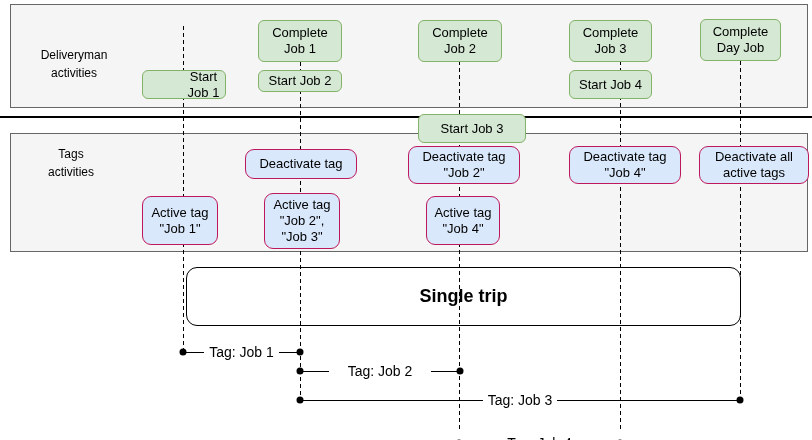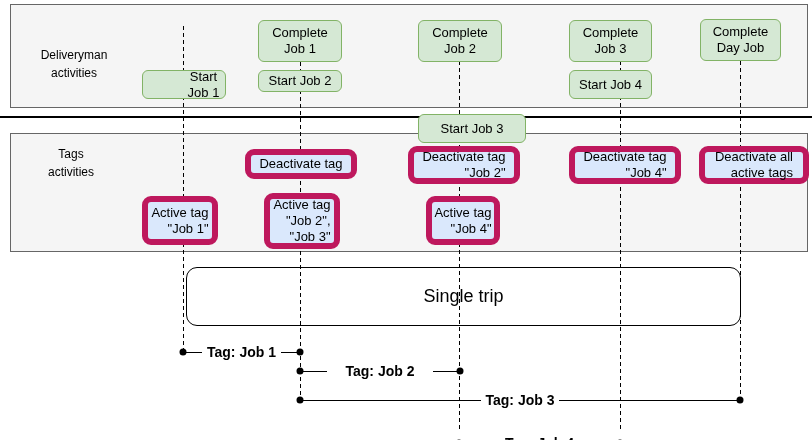--- a/index.html
+++ b/index.html
@@ -9,26 +9,26 @@
   }
   .lane{position:absolute;background:#f5f5f5;border:1.5px solid #666;box-sizing:border-box;z-index:0;}
   .lane-label{position:absolute;text-align:center;font-size:12px;line-height:18px;white-space:pre-line;z-index:2;}
   .divider{position:absolute;left:0;top:116px;width:812px;height:0;border-top:2px solid #000;z-index:0;}
   .vline{position:absolute;width:1.3px;z-index:1;
     background:repeating-linear-gradient(#000 0 4px,transparent 4px 7px);}
   .event{position:absolute;display:flex;align-items:center;justify-content:center;
     text-align:center;font-size:13px;line-height:16px;white-space:pre-line;
     box-sizing:border-box;z-index:2;}
   .green{background:#d5e8d4;border:1px solid #82b366;border-radius:6px;}
-  .blue{background:#dae8fc;border:6px solid #be185d;border-radius:9px;text-align:right;}
+  .blue{background:#dae8fc;border:1px solid #be185d;border-radius:9px;}
   .trip{position:absolute;border:1.5px solid #000;border-radius:11px;background:transparent;
-    display:flex;align-items:center;justify-content:center;font-size:18px;box-sizing:border-box;z-index:2;}
+    display:flex;align-items:center;justify-content:center;font-size:18px;box-sizing:border-box;z-index:2;font-weight:bold;}
   .tagspan{position:absolute;display:flex;align-items:center;height:20px;font-size:14px;z-index:3;}
   .tagspan .seg{flex:1;height:0;border-top:1.5px solid #000;}
-  .tagspan .lbl{padding:0 5px;white-space:nowrap;font-weight:bold;}
+  .tagspan .lbl{padding:0 5px;white-space:nowrap;}
   .dot{position:absolute;top:50%;left:0;width:7px;height:7px;background:#000;border-radius:50%;
     transform:translate(-50%,-50%);}
   .dot.end{left:100%;}
 </style>
 </head>
 <body>
 
 <div id="stage">
 
   <div class="lane" style="left:10px;top:4px;width:798px;height:104px;"></div>

